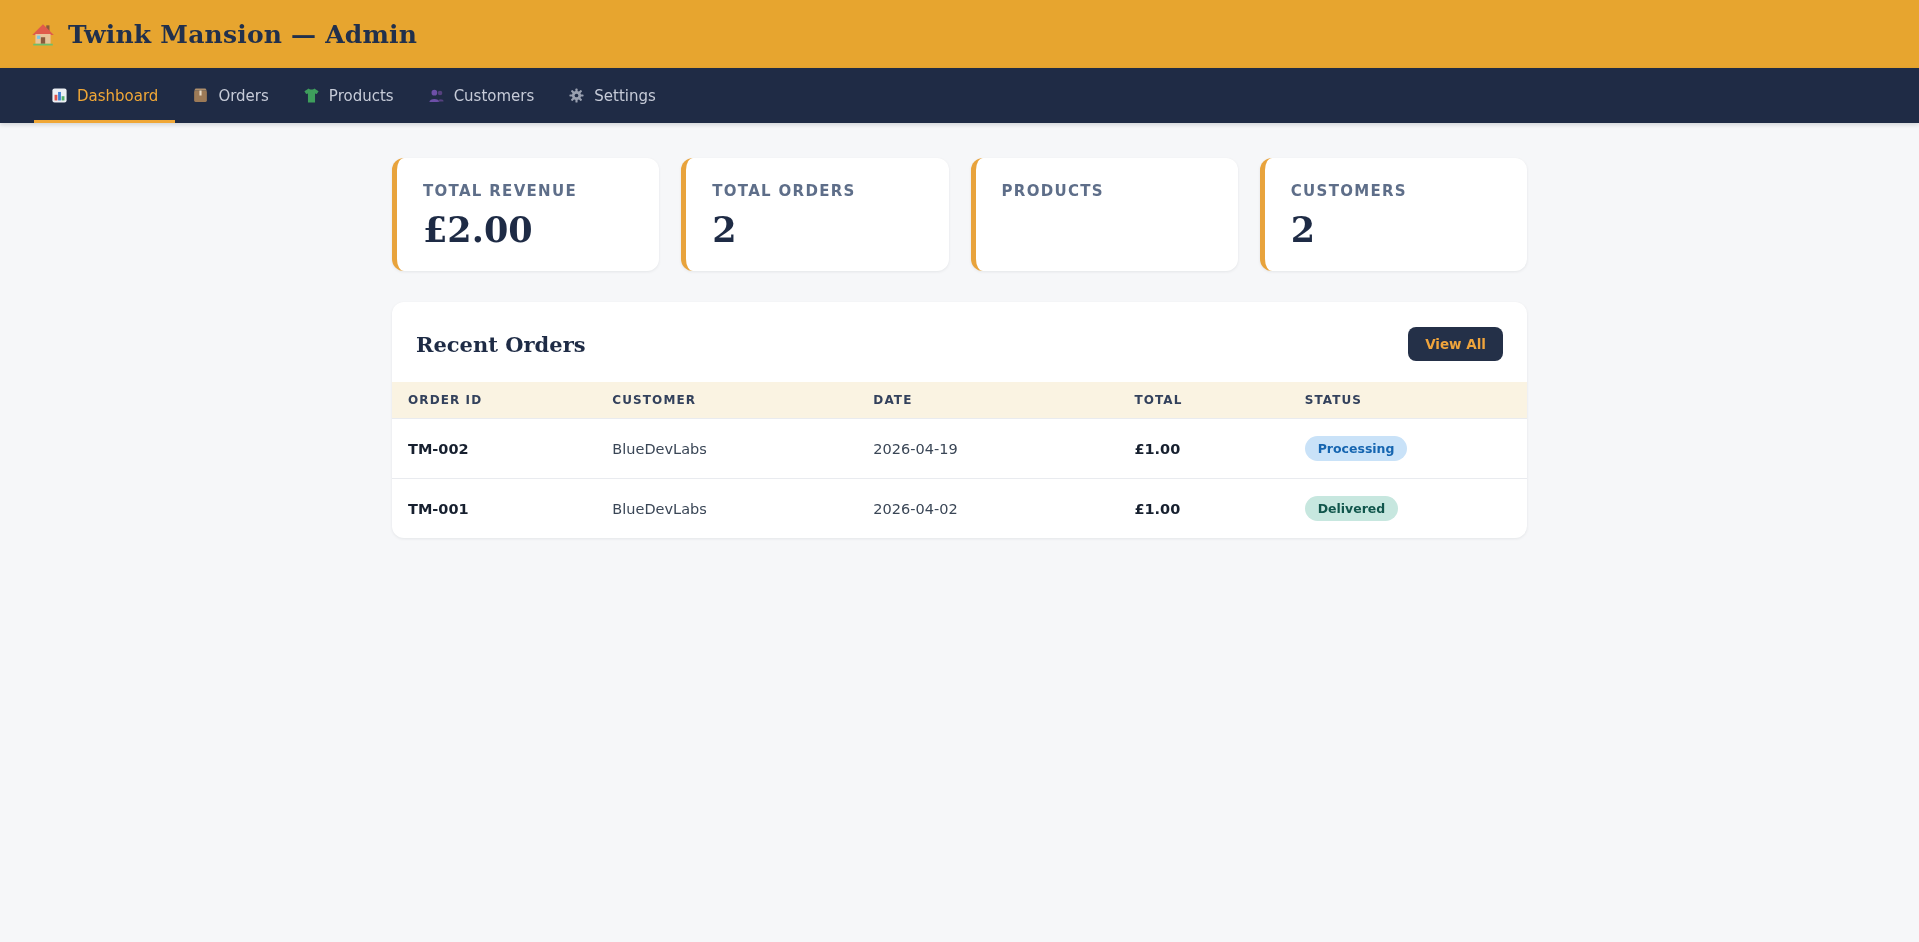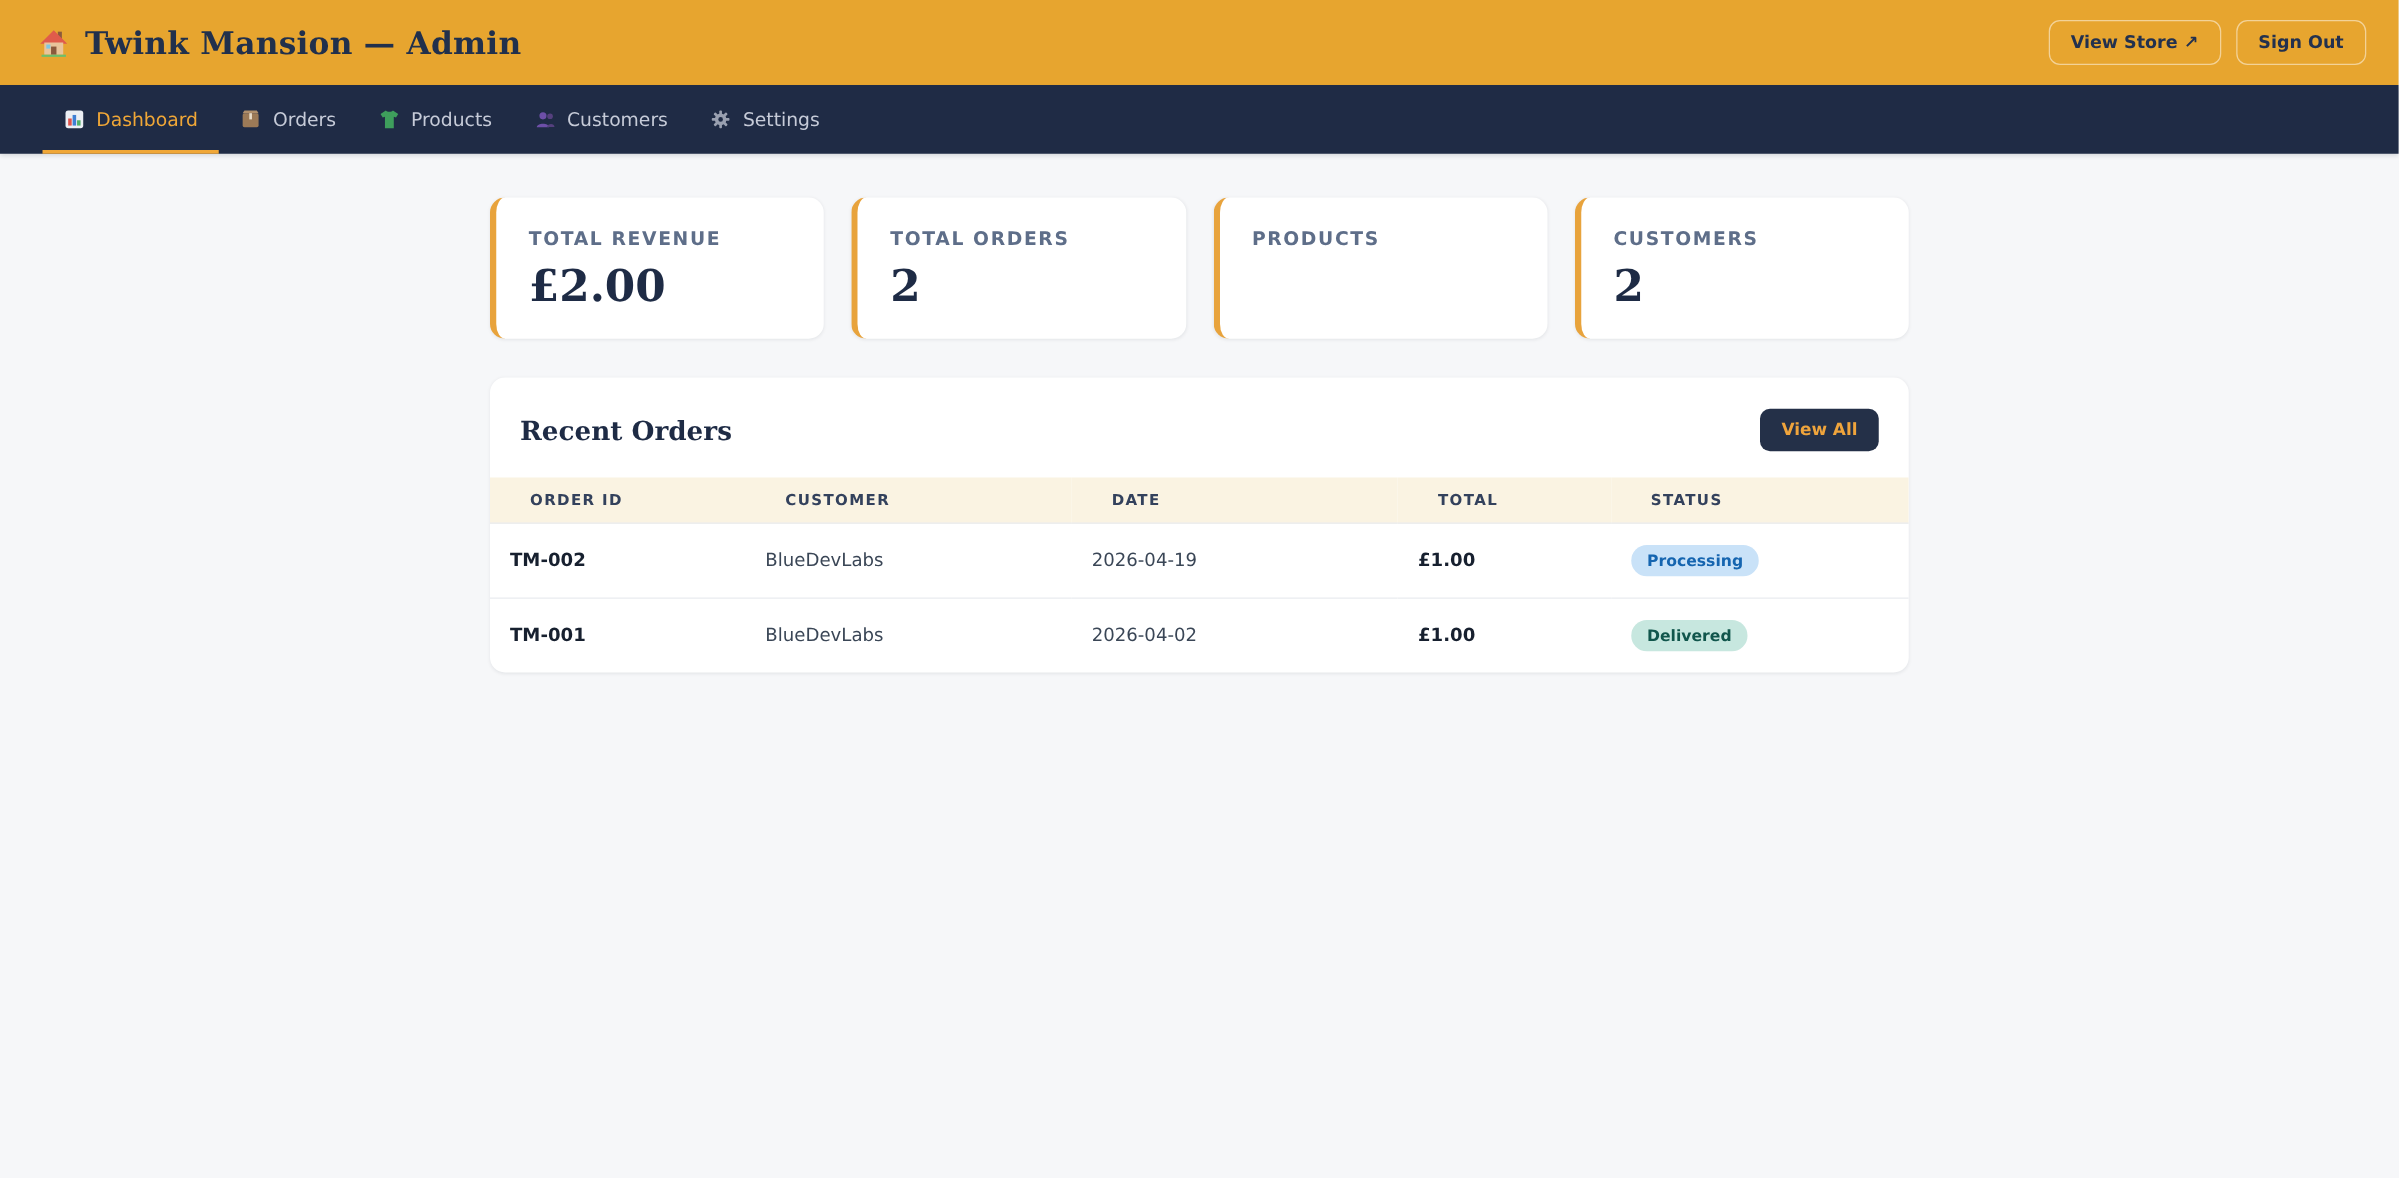--- a/index.html
+++ b/index.html
@@ -78,21 +78,21 @@
   .view-all-btn {
     background:#243048; color:#EFA43C; border:none; cursor:pointer;
     font-family:inherit; font-weight:bold; font-size:13.5px;
     padding:9px 17px; border-radius:8px;
   }
   table { width:100%; border-collapse:collapse; }
   thead th {
     background:#FAF3E2; text-align:left;
     font-size:12px; font-weight:bold; letter-spacing:1.1px;
     color:#33415C; text-transform:uppercase;
-    padding:11px 32px;
+    padding:11px 16px;
   }
   th.c1,td.c1 { width:18%; } th.c2,td.c2 { width:23%; }
   th.c3,td.c3 { width:23%; } th.c4,td.c4 { width:15%; }
   th.c5,td.c5 { width:21%; }
   tbody td {
     padding:17px 16px; font-size:14.5px; color:#3A4656;
     border-top:1px solid #E9EBEF;
   }
   td.order-id { color:#17202F; font-weight:bold; }
   td.total    { color:#17202F; font-weight:bold; }
@@ -112,24 +112,20 @@
       <svg viewBox="0 0 24 24" width="26" height="26">
         <rect x="15" y="4" width="3" height="6" fill="#8B5A3C"></rect>
         <polygon points="2,13 12,3 22,13" fill="#E05B4B"></polygon>
         <rect x="5" y="12" width="14" height="9" fill="#E9C49A"></rect>
         <rect x="10" y="15" width="4" height="6" fill="#8B5A3C"></rect>
         <rect x="6.5" y="13.5" width="3" height="3" fill="#7EC8E3"></rect>
         <rect x="3" y="21" width="18" height="1.6" fill="#6CBF6C"></rect>
       </svg>
     </span>
     <span class="brand-title">Twink Mansion — Admin</span>
-  </div>
-  <div class="topbar-actions">
-    <button class="ghost-btn">View Store ↗</button>
-    <button class="ghost-btn">Sign Out</button>
   </div>
 </header>
 
 <nav class="nav">
   <div class="nav-item active">
     <span class="nav-ico">
       <svg viewBox="0 0 24 24" width="17" height="17">
         <rect x="2" y="2" width="20" height="20" rx="3" fill="#ECEFF4"></rect>
         <rect x="5" y="11" width="4" height="8" fill="#E0534B"></rect>
         <rect x="10" y="7" width="4" height="12" fill="#3F7FD4"></rect>

